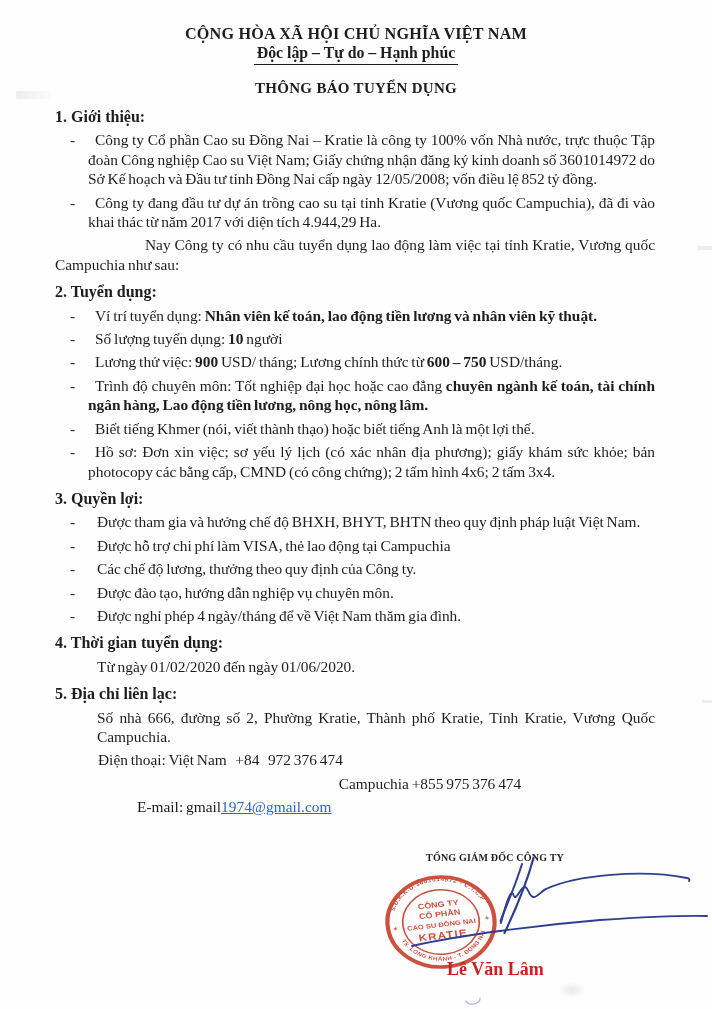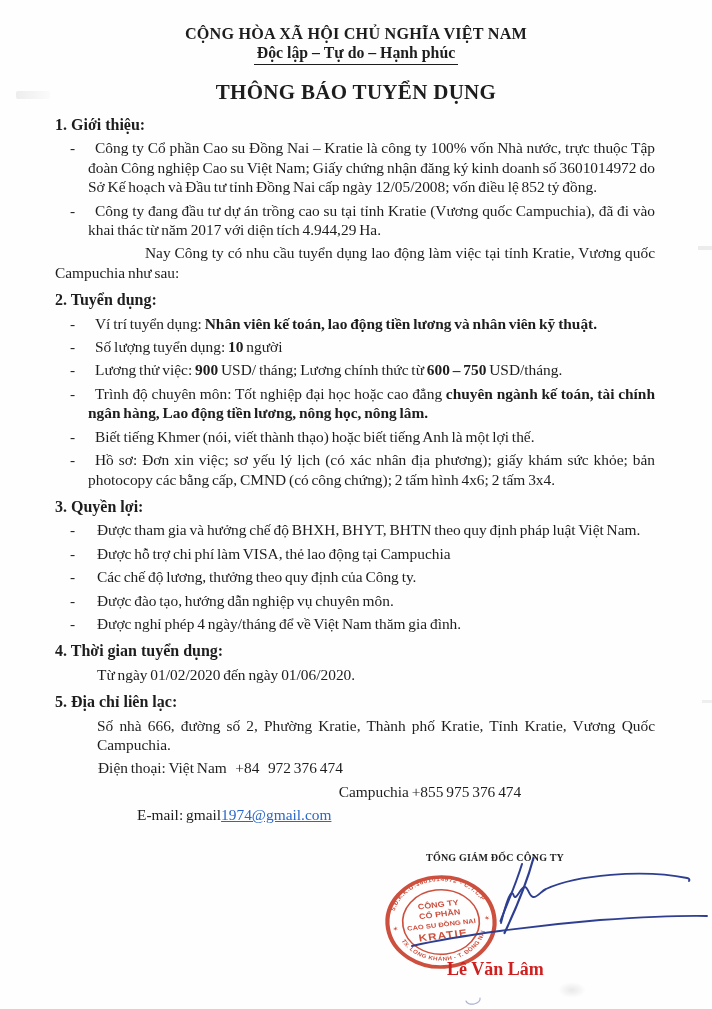--- a/index.html
+++ b/index.html
@@ -20,21 +20,21 @@
     color:var(--text);
   }
   
   .doc-header{ text-align:center; padding-top:25px; }
   .country{ font-size:16.2px; font-weight:bold; letter-spacing:.2px; }
   .motto-wrap{ }
   .motto{
     display:inline-block; font-size:15.8px; font-weight:bold;
     border-bottom:1.7px solid var(--text); padding:0 3px 2px 3px;
   }
-  .doc-title{ margin-top:15px; font-size:21px; font-weight:bold; letter-spacing:.3px; }
+  .doc-title{ margin-top:15px; font-size:15px; font-weight:bold; letter-spacing:.3px; }
   
   .doc-body{ margin-top:10px; padding:0 57px 0 55px; font-size:15.4px; line-height:19.4px; }
   .sec-heading{ font-weight:bold; font-size:16px; margin-top:8px; }
   .item{ position:relative; margin-top:4px; text-align:justify; word-spacing:-1px; }
   .item .b{ font-weight:bold; }
   .dash{ position:absolute; top:0; text-indent:0; }
   .bullet{ margin-left:33px; text-indent:7px; }
   .bullet .dash{ left:-18px; }
   .bullet-narrow{ margin-left:0; text-indent:42px; }
   .bullet-narrow .dash{ left:15px; }

